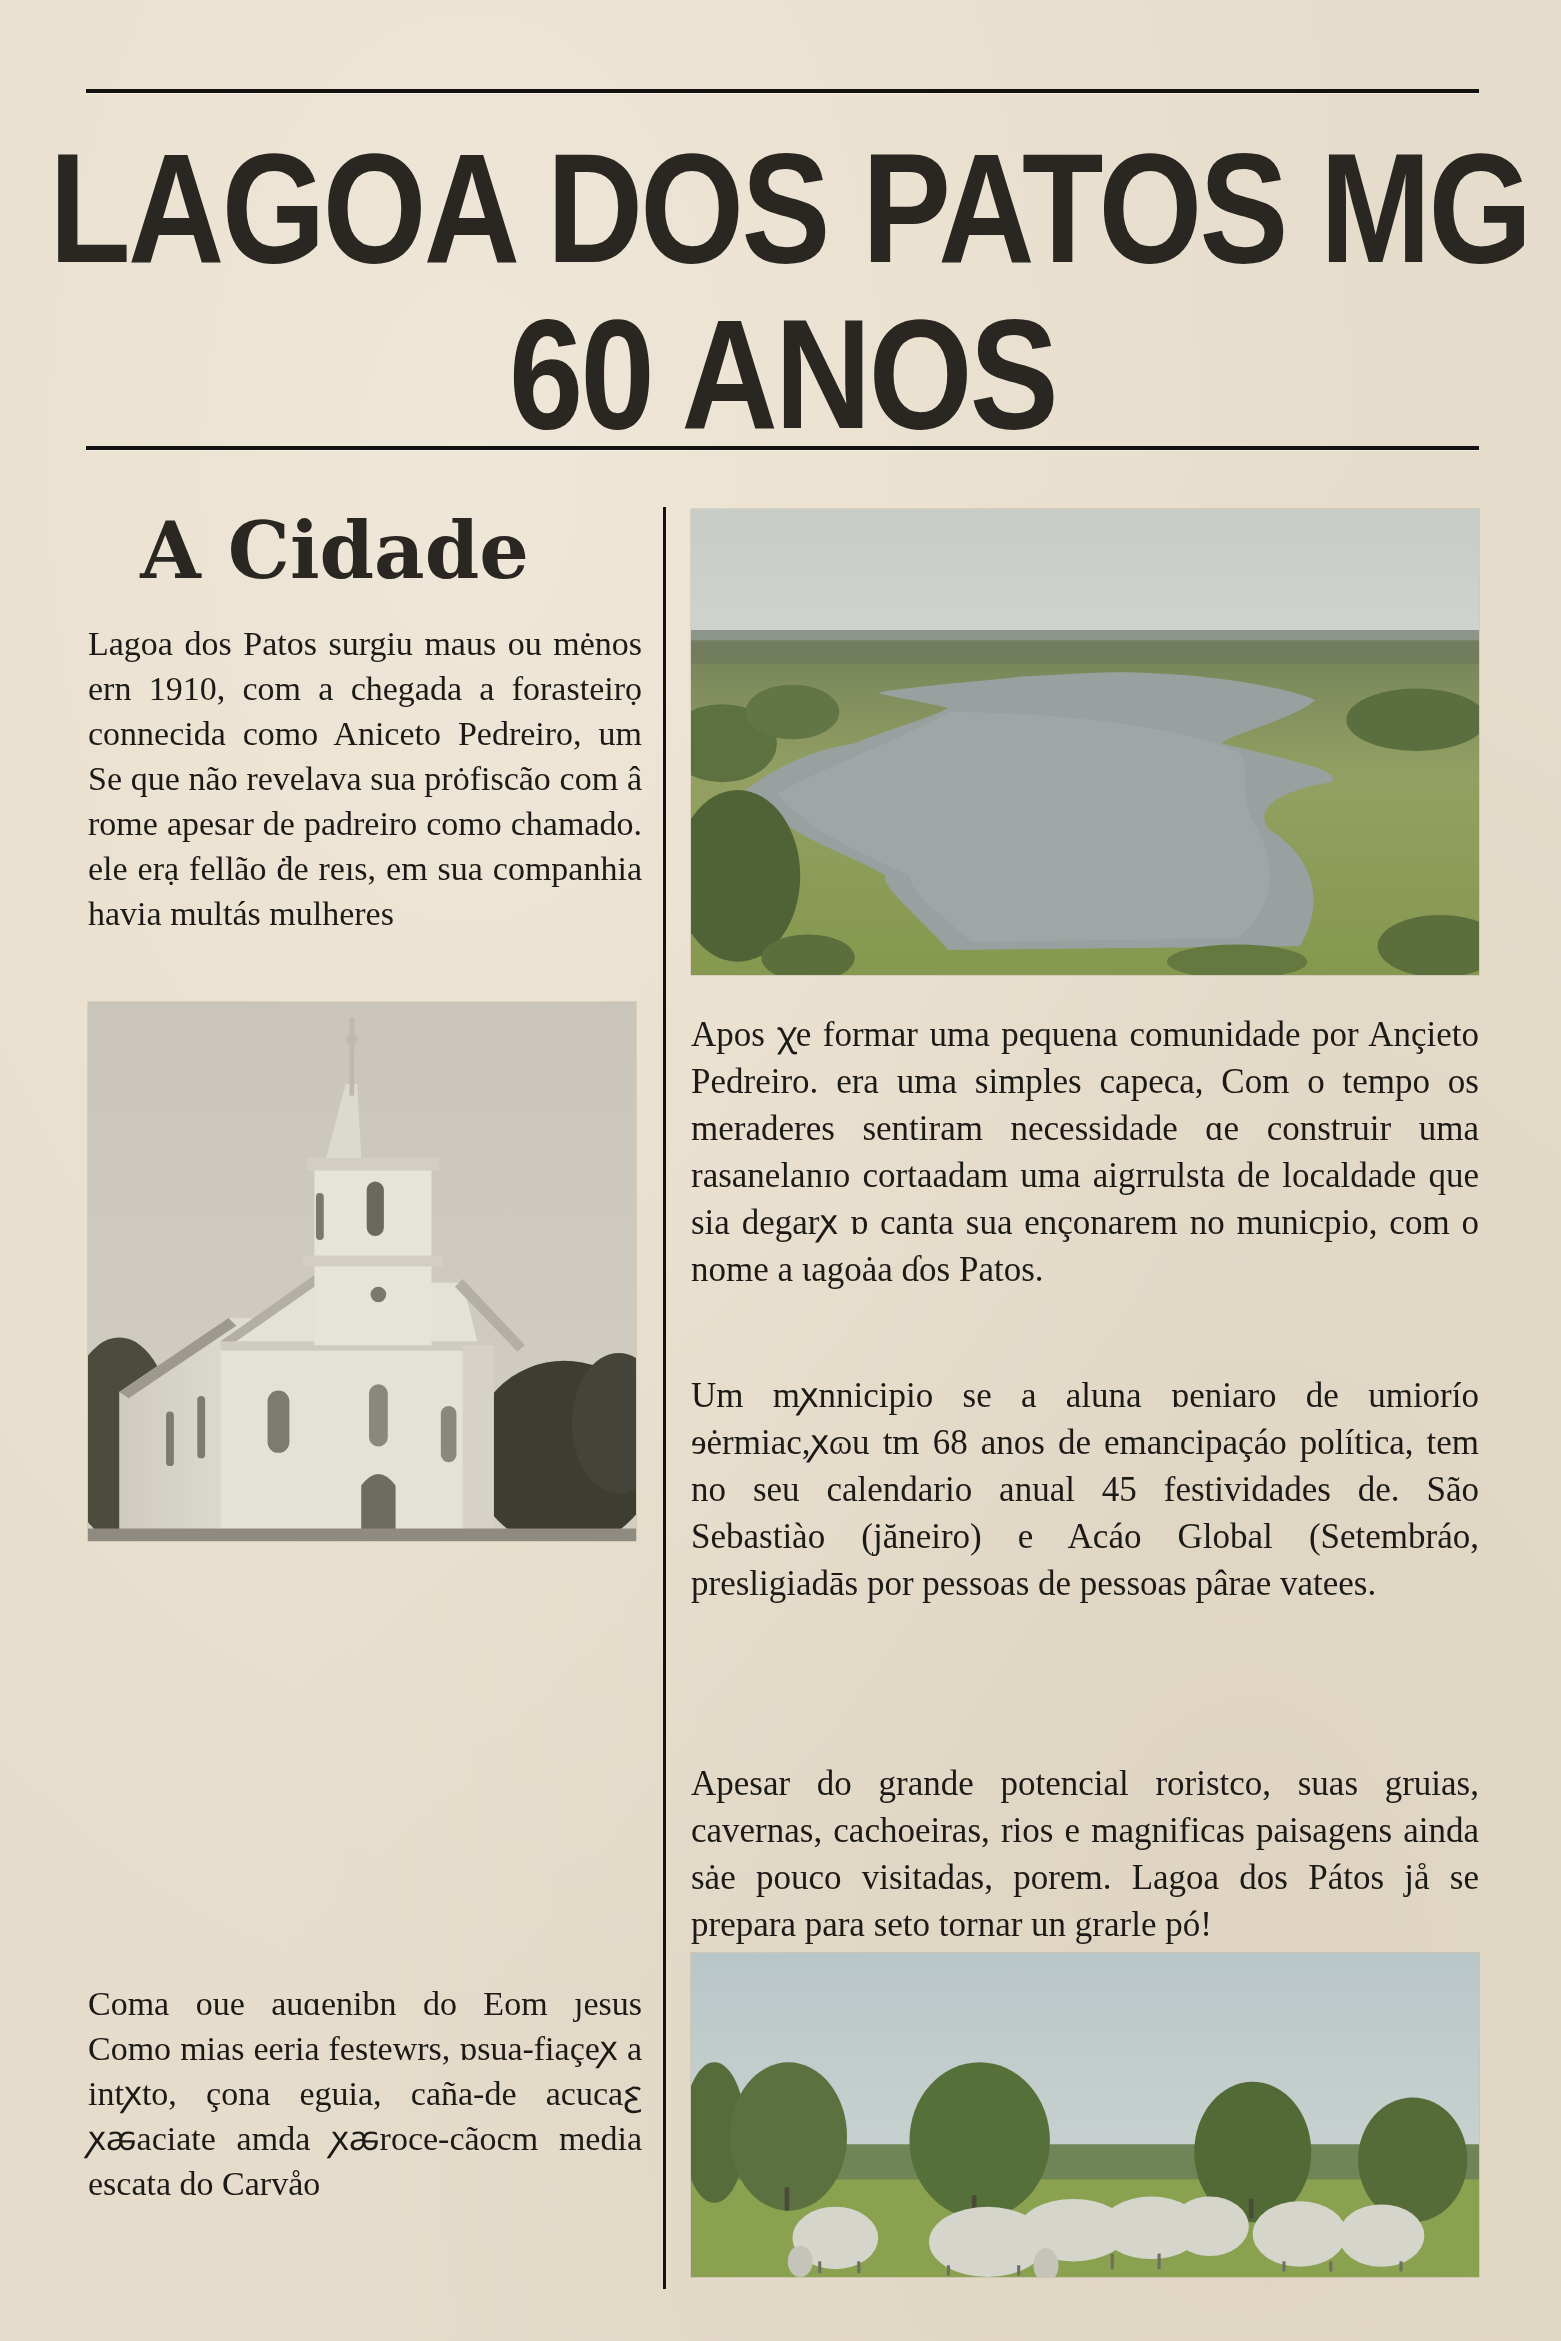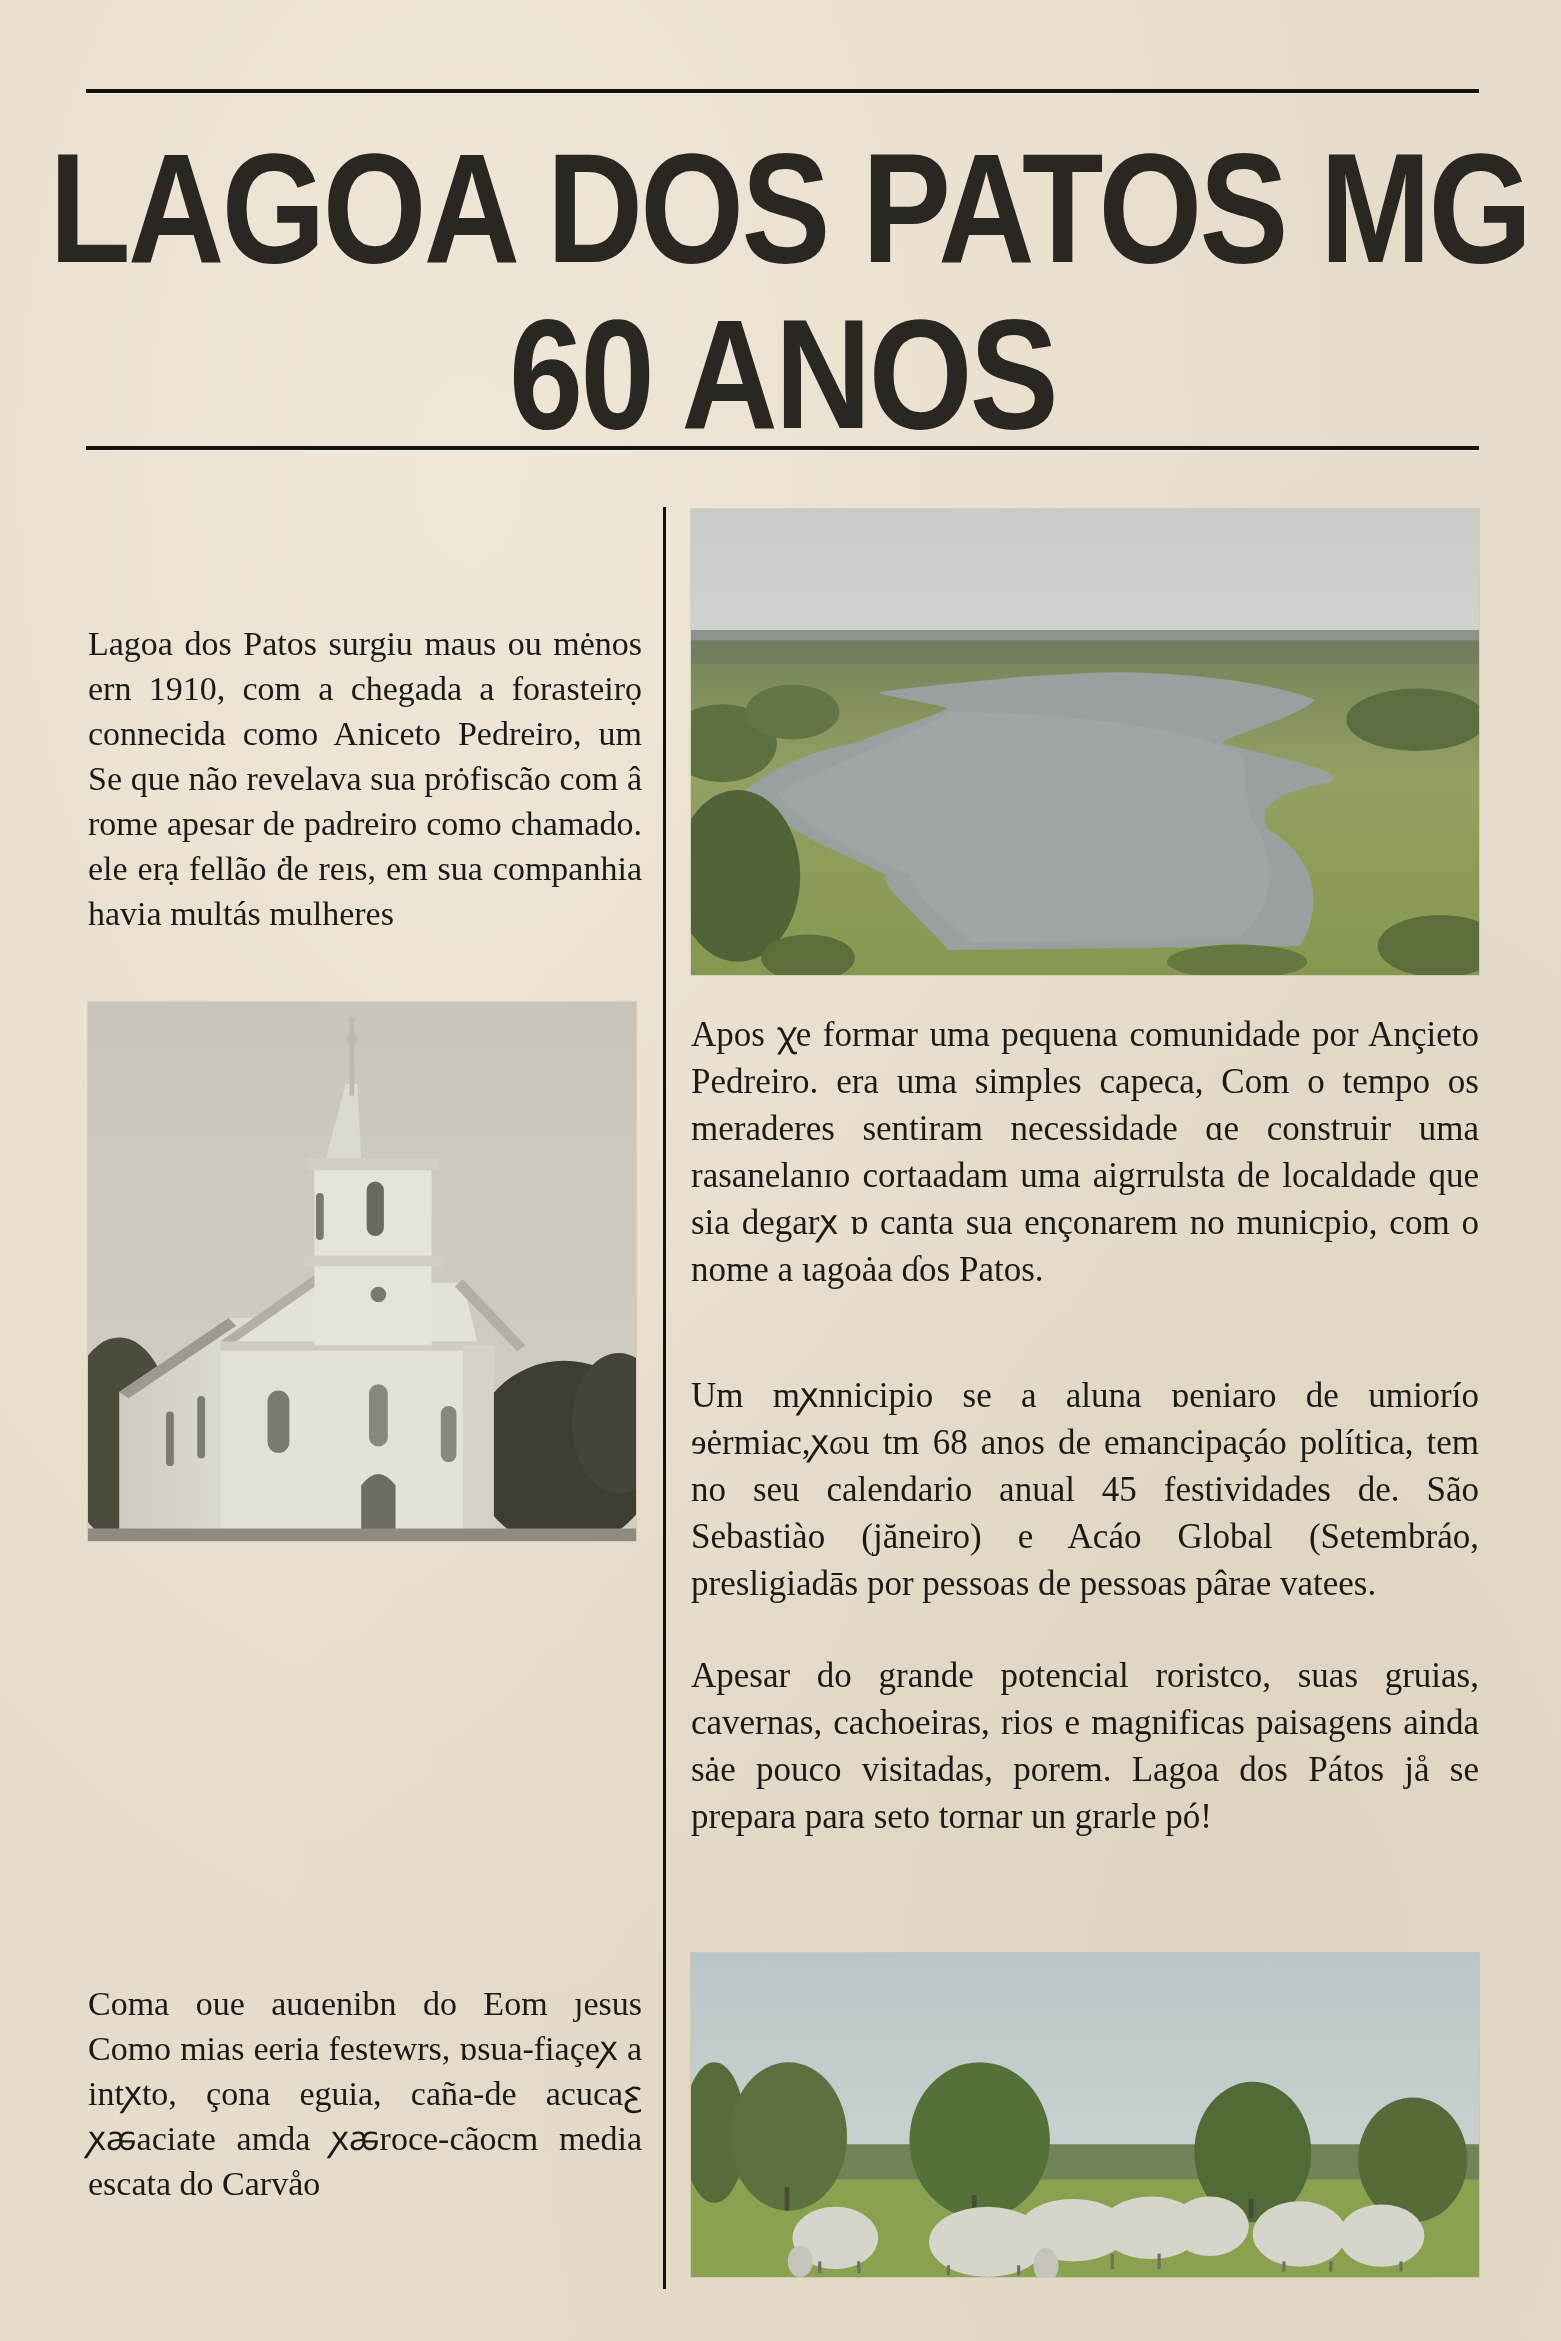--- a/index.html
+++ b/index.html
@@ -100,21 +100,21 @@
     }
     .text-block.left { left: 88px; width: 554px; }
     .text-block.right { left: 691px; width: 788px; font-size: 35px; line-height: 47px; }
 
     #p1 { top: 621px; }
     #p2 { top: 1579px; }
     #p3 { top: 1981px; }
     #p4 { top: 2204px; }
     #p5 { top: 1011px; }
     #p6 { top: 1372px; }
-    #p7 { top: 1652px; }
+    #p7 { top: 1760px; }
 
     .photo {
       position: absolute;
       overflow: hidden;
       box-shadow: 0 0 0 0.8px rgba(80,70,55,0.15);
     }
     .photo svg { display: block; width: 100%; height: 100%; }
 
     #photo-lake { left: 691px; top: 509px; width: 788px; height: 466px; }
     #photo-church { left: 88px; top: 1002px; width: 548px; height: 539px; }
@@ -127,20 +127,21 @@
 
   <div class="rule top"></div>
 
   <h1 class="masthead">
     <span class="line1">LAGOA DOS PATOS MG</span>
     <span class="line2">60 ANOS</span>
   </h1>
 
   <div class="rule bottom"></div>
 
+  <h2 class="section-heading">A Cidade</h2>
 
   <p class="text-block left" id="p1">Lagoa dos Patos surgiu maus ou mėnos ern 1910, com a chegada a forasteirọ connecida como Aniceto Pedreiro, um Se que não revelava sua prȯfiscão com â rome apesar de padreiro como chamado. ele erạ fellão ḋe reıs, em sua companhia havia multás mulheres</p>
 
   <div class="photo" id="photo-church" role="img" aria-label="White colonial church with bell tower and steeple, trees at sides, overcast sky">
     <svg viewBox="0 0 702 691" preserveAspectRatio="none">
       <defs>
         <linearGradient id="skyC" x1="0" y1="0" x2="0" y2="1">
           <stop offset="0" stop-color="#c9c5ba"></stop>
           <stop offset="1" stop-color="#d2cec3"></stop>
         </linearGradient>

